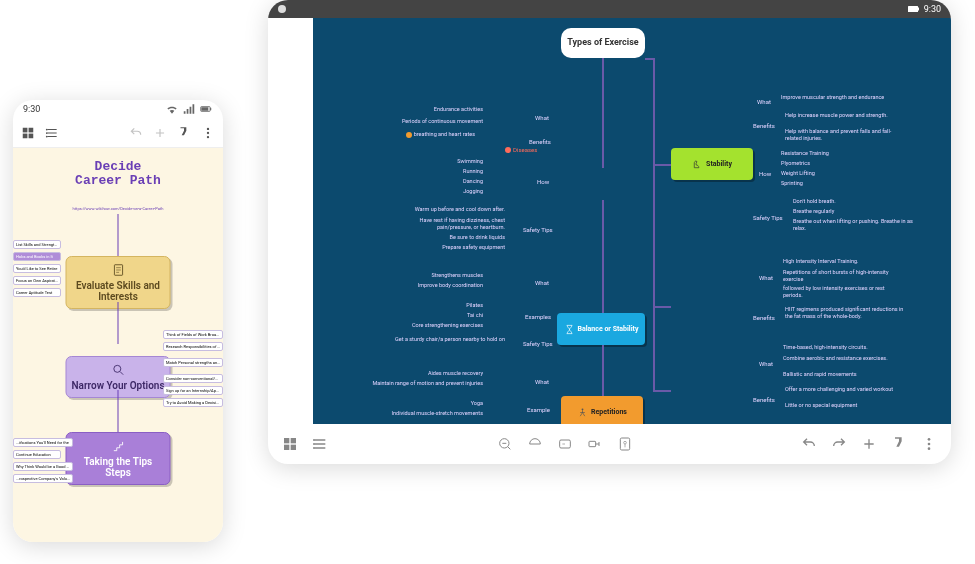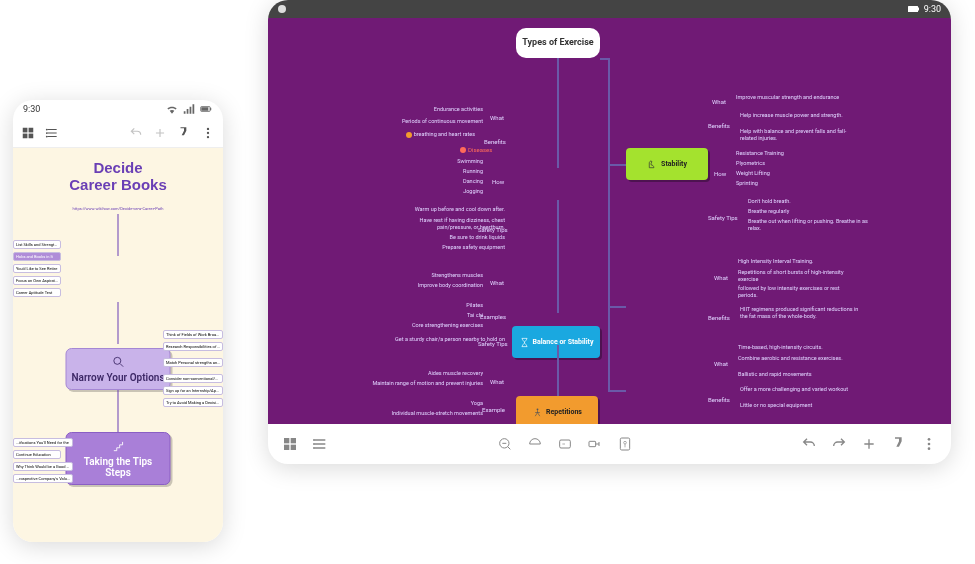--- a/index.html
+++ b/index.html
@@ -53,24 +53,24 @@
     position: relative;
     overflow: hidden;
   }
   .phone-title {
     position: absolute;
     left: 50%;
     transform: translateX(-50%);
     top: 12px;
     color: #6a3fb5;
     font-weight: 700;
-    font-size: 15px;
+    font-size: 13px;
     text-align: center;
     line-height: 1.1;
-    font-family: Liberation Sans, sans-serif;
+    font-family: Liberation Mono, monospace;
   }
   .phone-url {
     position: absolute;
     left: 50%;
     transform: translateX(-50%);
     top: 58px;
     font-size: 4px;
     color: #6a3fb5;
   }
   .phone-node {
@@ -130,23 +130,24 @@
     display: flex;
     align-items: center;
     justify-content: space-between;
     padding: 0 10px;
     font-size: 9px;
   }
   .tab-statusbar .left { display:flex; align-items:center; gap:4px;}
   .wifi-dot { width:8px; height:8px; background:#ddd; border-radius:50%; }
   .tab-canvas {
     flex: 1;
-    background: #701a75;
+    background: #0c4a6e;
     position: relative;
     overflow: hidden;
+    margin-left: 45px;
   }
   .tab-bottom {
     height: 40px;
     display: flex;
     align-items: center;
     justify-content: space-between;
     padding: 0 14px;
   }
   .tab-bottom .group { display: flex; gap: 14px; align-items: center; }
   .tab-bottom .icon { width: 16px; height: 16px; opacity:0.7; }
@@ -274,28 +275,35 @@
             <circle cx="12" cy="12" r="2" fill="#555"></circle>
             <circle cx="12" cy="19" r="2" fill="#555"></circle>
           </svg>
         </span>
     </div>
   </div>
 
   <div class="phone-canvas">
     <div class="phone-title">
       <div>Decide</div>
-      <div>Career Books</div>
+      <div>Career Path</div>
     </div>
     <div class="phone-url">https://www.wikihow.com/Decide-on-a-Career-Path</div>
 
     <div class="phone-line" style="top:66px;height:42px"></div>
+    <div class="phone-node" style="top:108px;background:#f0d68a;color:#5c4a1f;border:1px solid #d4b560">
+      <span class="node-ico"><svg viewBox="0 0 24 24">
+            <rect x="5" y="3" width="14" height="18" rx="1" fill="none" stroke="#5c4a1f" stroke-width="1.5"></rect>
+            <path stroke="#5c4a1f" d="M8 8h8M8 12h8M8 16h5"></path>
+          </svg></span>
+      <span>Evaluate Skills and Interests</span>
+    </div>
 
     <div class="phone-line" style="top:154px;height:42px"></div>
-    <div class="phone-node" style="top:200px;background:#c9b3ea;color:#3d2866;border:1px solid #a587d4">
+    <div class="phone-node" style="top:208px;background:#c9b3ea;color:#3d2866;border:1px solid #a587d4">
       <span class="node-ico"><svg viewBox="0 0 24 24">
             <circle cx="10" cy="10" r="6" fill="none" stroke="#3d2866" stroke-width="1.5"></circle>
             <path stroke="#3d2866" stroke-width="1.5" d="M15 15l5 5"></path>
           </svg></span>
       <span>Narrow Your Options</span>
     </div>
 
     <div class="phone-line" style="top:242px;height:42px"></div>
     <div class="phone-node" style="top:284px;background:#a97fd8;color:#fff;border:1px solid #8a5ec4">
       <span class="node-ico"><svg viewBox="0 0 24 24">
@@ -336,21 +344,21 @@
             <rect x="20" y="3" width="2" height="6" fill="#fff"></rect>
           </svg>
         </span>
       <span>9:30</span>
     </span>
   </div>
 
   <div class="tab-canvas">
     <div class="root-box">Types of Exercise</div>
 
-    <div class="cat-box wide" style="left:244px;top:308px;background:#1aa8e0;color:#fff">
+    <div class="cat-box wide" style="left:244px;top:295px;background:#1aa8e0;color:#fff">
       <span class="cat-ico"><svg viewBox="0 0 24 24">
             <path fill="none" stroke="#fff" stroke-width="1.5" d="M6 3h12M6 21h12M7 3c0 5 5 6 5 9s-5 4-5 9M17 3c0 5-5 6-5 9s5 4 5 9"></path>
           </svg></span>
       <span>Balance or Stability</span>
     </div>
     <div class="cat-box" style="left:248px;top:378px;background:#f29b2e">
       <span class="cat-ico"><svg viewBox="0 0 24 24">
             <circle cx="12" cy="5" r="2" fill="#555"></circle>
             <path stroke="#555" stroke-width="1.5" fill="none" d="M12 7v5l-5 8M12 12l5 8M7 12h10"></path>
           </svg></span>

